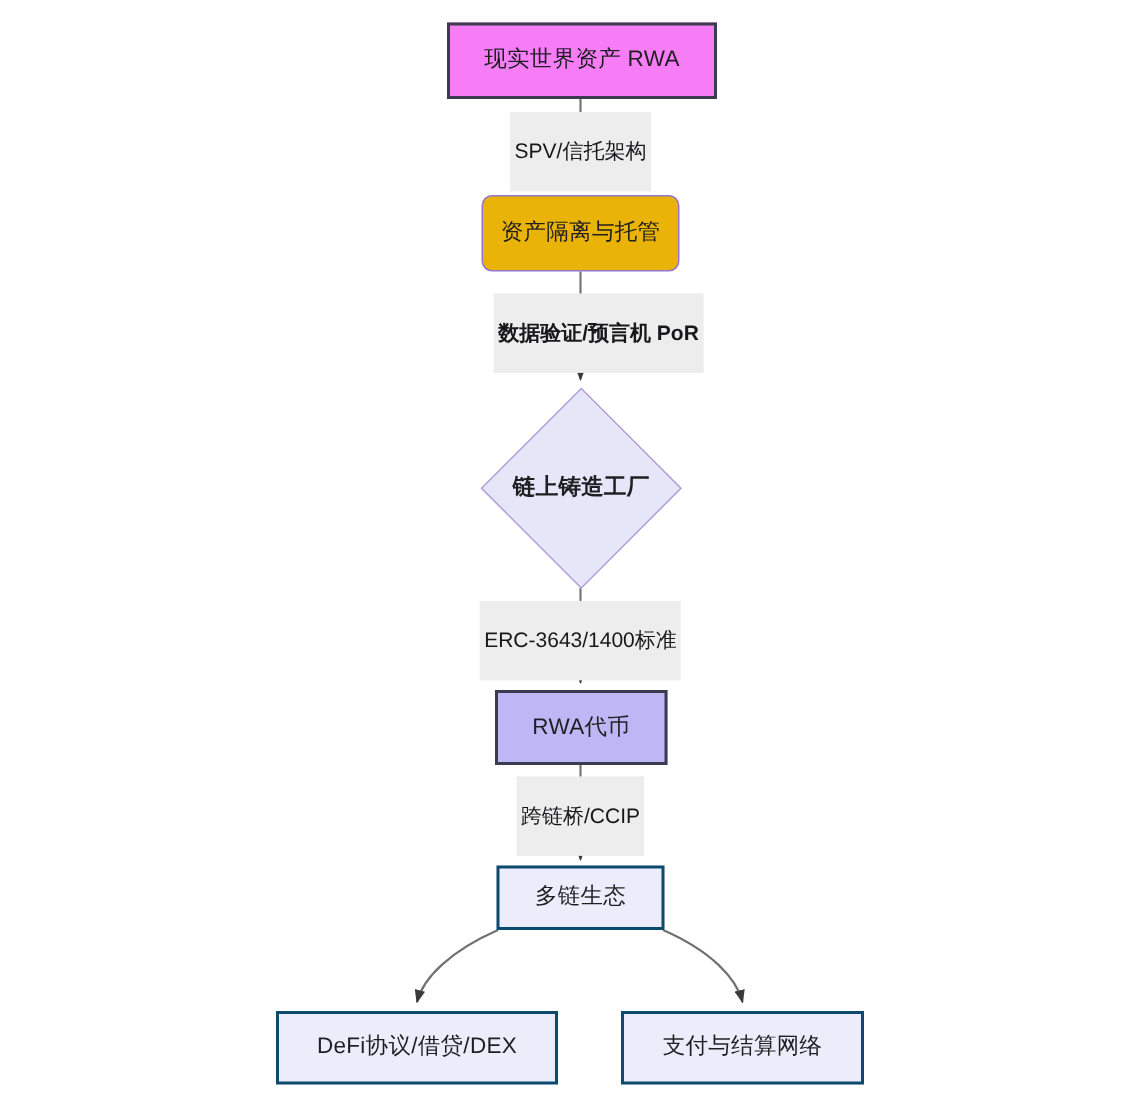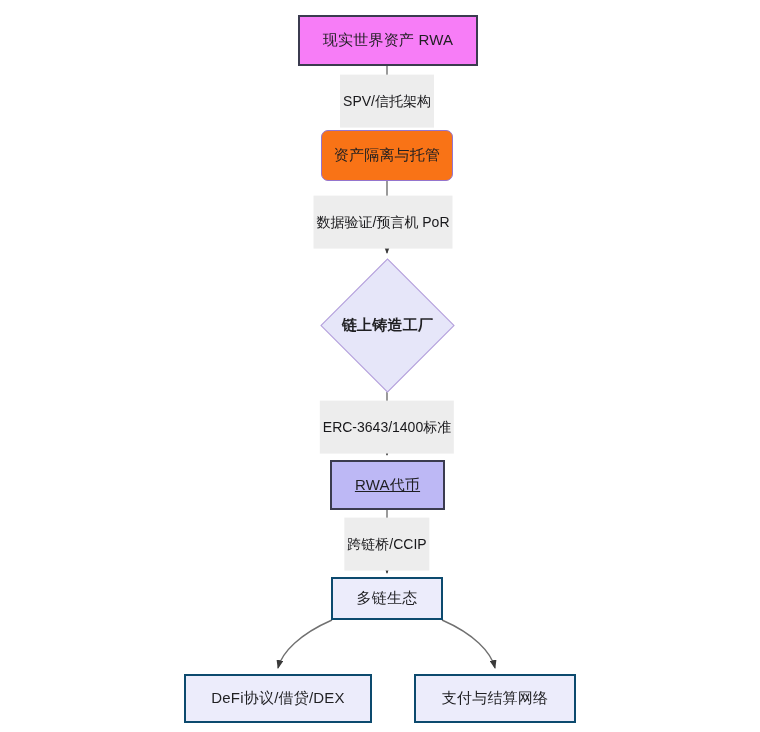--- a/index.html
+++ b/index.html
@@ -43,29 +43,28 @@
     white-space: nowrap;
   }
 
   
   .node.rect-sharp {
     background: #ECECFB;
     border: 2px solid #0c4a6e;
     border-radius: 0;
   }
   .node.rect-round {
-    background: #f97316;
+    background: #eab308;
     border: 1px solid #9575CD;
     border-radius: 7px;
   }
   .node.rect-strong {
     background: #BDB8F5;
     border: 2px solid #3B3B4F;
     border-radius: 0;
-    text-decoration: underline;
   }
   .node.highlight {
     background: #F77DF7;
     border: 2px solid #3B3B4F;
     border-radius: 0;
   }
 
   
   .node.diamond {
     background: transparent;
@@ -159,19 +158,19 @@
   <div class="node rect-sharp" style="left:184px; top:674px; width:188px; height:49px;">
     <span class="node-label">DeFi协议/借贷/DEX</span>
   </div>
 
   <div class="node rect-sharp" style="left:414px; top:674px; width:162px; height:49px;">
     <span class="node-label">支付与结算网络</span>
   </div>
 
   <div class="edge-label" style="left:387px; top:101px;">SPV/信托架构</div>
 
-  <div class="edge-label" style="left:383px; top:222px;">数据验证/预言机 PoR</div>
+  <div class="edge-label" style="left:399px; top:222px;font-weight:bold;">数据验证/预言机 PoR</div>
 
   <div class="edge-label" style="left:387px; top:427px;">ERC-3643/1400标准</div>
 
   <div class="edge-label" style="left:387px; top:544px;text-align:right;">跨链桥/CCIP</div>
 
 </div>
 
 </body></html>

